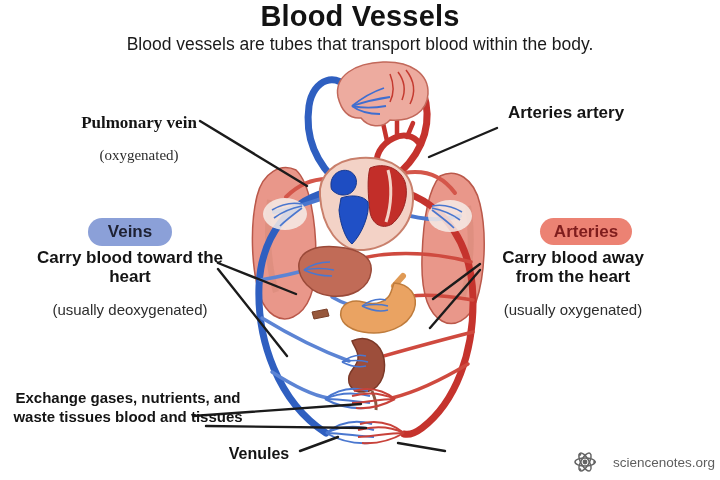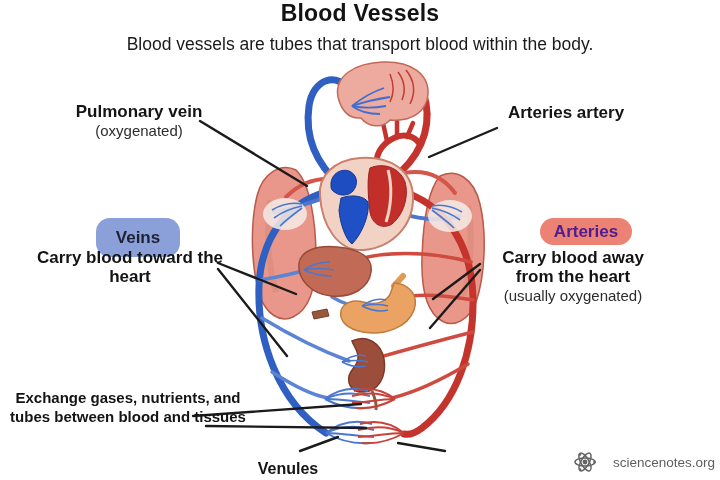--- a/index.html
+++ b/index.html
@@ -5,50 +5,50 @@
   html,body { margin:0; padding:0; background:#fff; }
   .stage {
     position:relative; width:720px; height:480px; overflow:hidden;
     background:#ffffff; font-family:"Liberation Sans", sans-serif; color:#151515;
   }
   .stage * { box-sizing:border-box; }
   svg { position:absolute; left:0; top:0; }
 
   .page-title {
     position:absolute; top:0px; left:0; width:720px; text-align:center;
-    font-size:23px; font-weight:700; color:#131313; letter-spacing:0.2px;
+    font-size:29px; font-weight:700; color:#131313; letter-spacing:0.2px;
   }
   .page-subtitle {
     position:absolute; top:34px; left:0; width:720px; text-align:center;
     font-size:17.5px; font-weight:400; color:#1a1a1a;
   }
 
   .callout { position:absolute; text-align:center; }
   .callout .t { font-size:17px; font-weight:700; line-height:19px; color:#141414; }
-  .callout .n { font-size:15px; font-weight:400; line-height:17px; color:#2d2d2d; margin-top:1px; }
+  .callout .n { font-size:15px; font-weight:400; line-height:17px; color:#2d2d2d; margin-top:15px; }
 
   .badge {
     position:absolute; display:flex; align-items:center; justify-content:center;
     font-size:17px; font-weight:700; color:#1e2133; border-radius:14px;
   }
-  .badge.veins      { left:96px;  top:218px; width:84px;  height:39px; background:var(--veins_badge,#8ba0d8); }
-  .badge.arteries   { left:540px; top:218px; width:92px;  height:27px; background:var(--arteries_badge,#ec8273); color:#4c1d95; }
+  .badge.veins      { left:88px;  top:218px; width:84px;  height:28px; background:var(--veins_badge,#8ba0d8); }
+  .badge.arteries   { left:540px; top:218px; width:92px;  height:27px; background:var(--arteries_badge,#ec8273); color:#7f1d1d; }
   .badge.capillaries{ left:76px;  top:355px; width:102px; height:28px;
                       background:linear-gradient(90deg, var(--capillaries_left,#cf736c), var(--capillaries_right,#8e9ad4)); color:#20182e; }
 
   .desc-veins      { left:35px;  top:248px; width:190px; }
   .desc-arteries   { left:482px; top:248px; width:182px; }
   .desc-caps       { left:2px;   top:388px; width:252px; }
   .desc-caps .t    { font-size:15px; line-height:19px; }
 
-  .pv-block { left:73px;  top:102px; width:132px; }
+  .pv-block { left:73px;  top:113px; width:132px;font-family:Liberation Serif, serif; }
   .pa-block { left:495px; top:103px; width:142px; }
 
   .small-label { position:absolute; font-size:16px; font-weight:700; color:#141414; }
-  .venules    { left:224px; top:460px; width:70px;  text-align:center;margin-left:29px; }
+  .venules    { left:224px; top:445px; width:70px;  text-align:center; }
   .arterioles { left:446px; top:440px; width:86px;  text-align:center; }
 
   .watermark {
     position:absolute; right:5px; bottom:6px; display:flex; align-items:center; gap:16px;
     font-size:13.5px; color:#5e5e5e; font-weight:400;
   }
   .watermark svg { position:static; }
 </style>
 </head>
 <body>
@@ -213,30 +213,31 @@
     <div class="t">Pulmonary vein</div>
     <div class="n">(oxygenated)</div>
   </div>
   <div class="callout pa-block">
     <div class="t">Arteries artery</div>
   </div>
 
   <div class="badge veins">Veins</div>
   <div class="callout desc-veins">
     <div class="t">Carry blood toward the heart</div>
+    <div class="n">(usually deoxygenated)</div>
   </div>
 
   <div class="badge arteries">Arteries</div>
   <div class="callout desc-arteries">
     <div class="t">Carry blood away from the heart</div>
     <div class="n">(usually oxygenated)</div>
   </div>
 
   <div class="callout desc-caps">
-    <div class="t">Exchange gases, nutrients, and tubes between blood and tissues</div>
+    <div class="t">Exchange gases, nutrients, and waste tissues blood and tissues</div>
   </div>
 
   <div class="small-label venules">Venules</div>
 
   <div class="watermark">
     <svg width="24" height="24" viewBox="0 0 24 24" aria-hidden="true">
       <g fill="none" stroke="#636363" stroke-width="1.5">
         <ellipse cx="12" cy="12" rx="10" ry="4"></ellipse>
         <ellipse cx="12" cy="12" rx="10" ry="4" transform="rotate(60 12 12)"></ellipse>
         <ellipse cx="12" cy="12" rx="10" ry="4" transform="rotate(120 12 12)"></ellipse>

